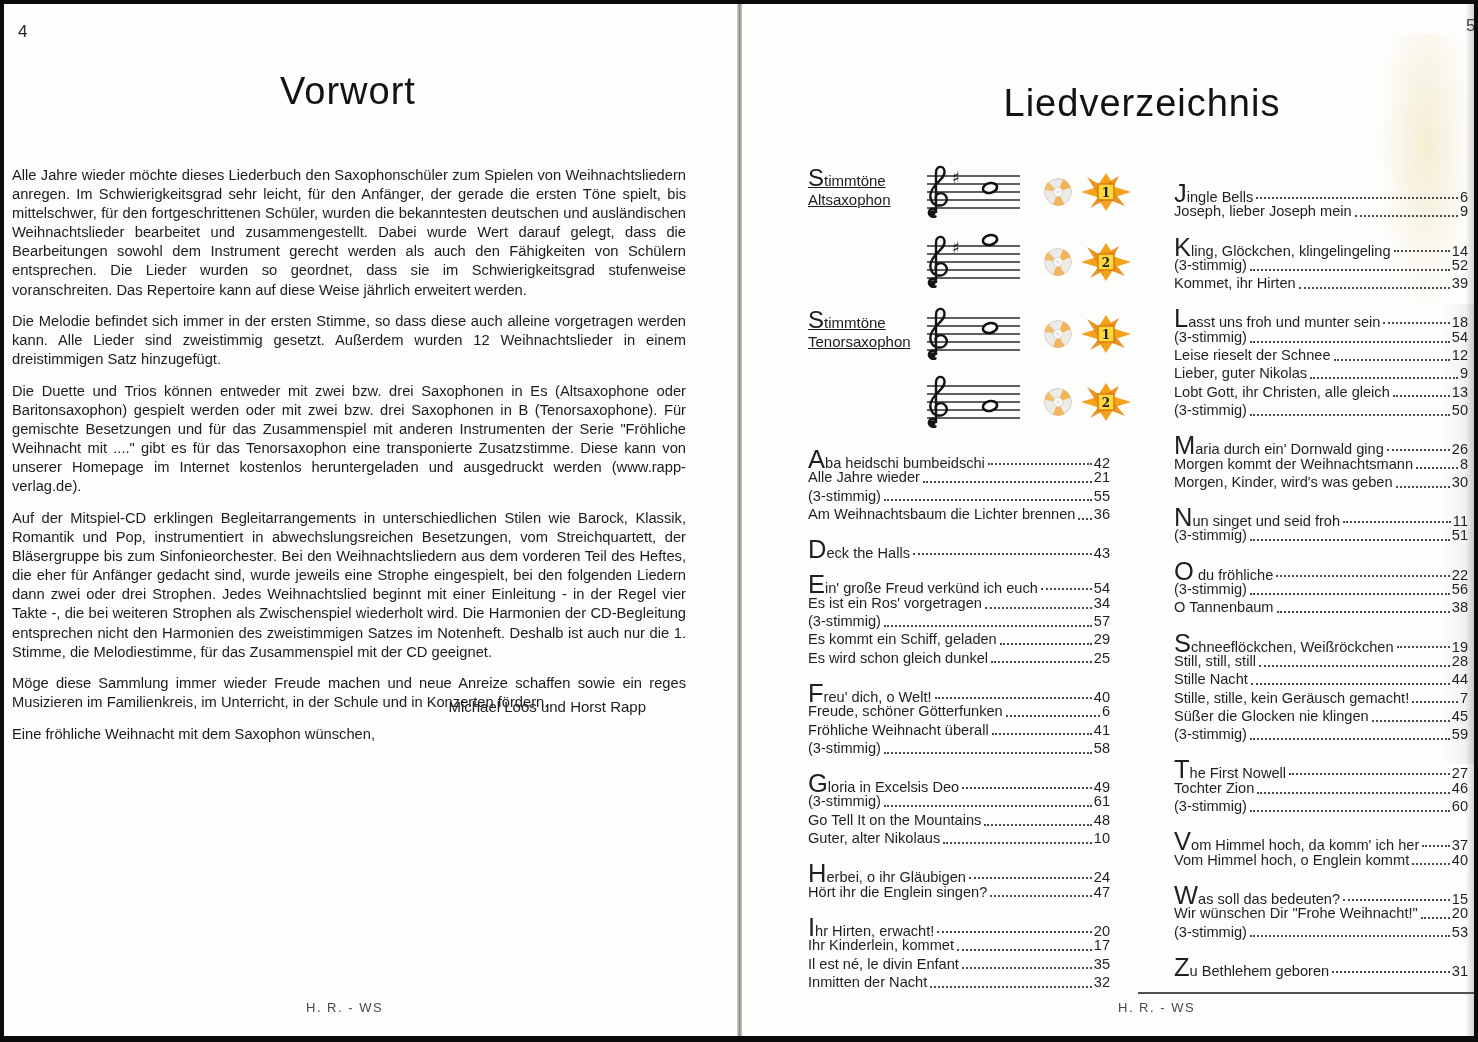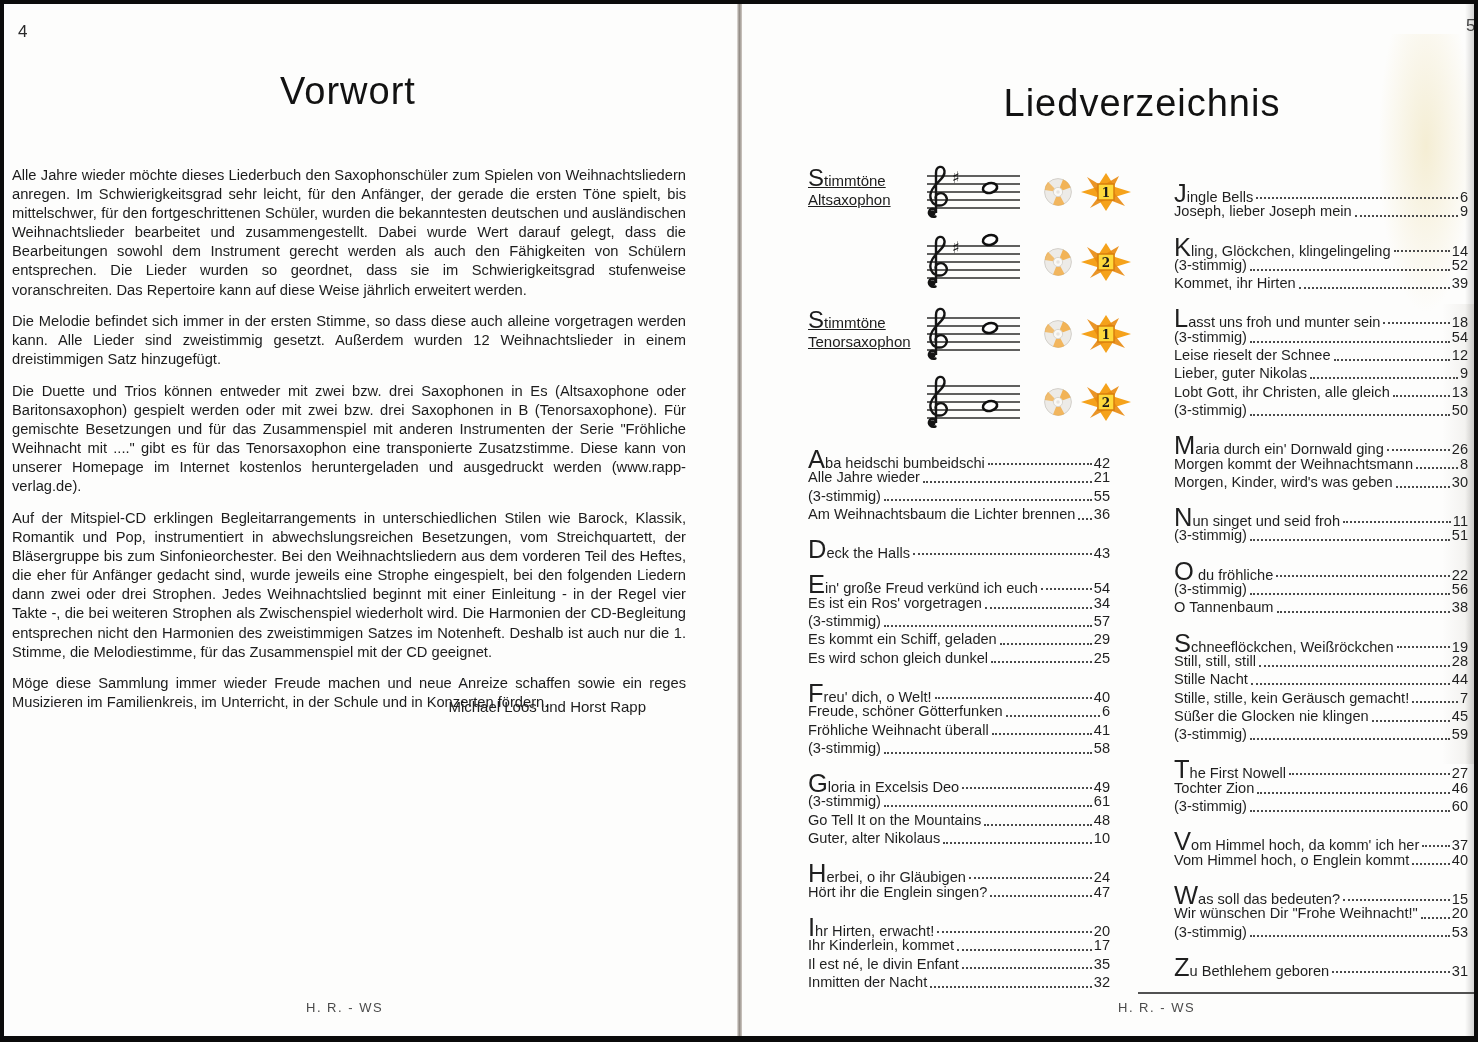--- a/index.html
+++ b/index.html
@@ -55,20 +55,21 @@
 
   <div class="page page-left">
     <div class="pageno" style="left:14px;top:18px;">4</div>
     <div class="page-title vorwort-title">Vorwort</div>
     <div class="vorwort-body">
         <p>Alle Jahre wieder möchte dieses Liederbuch den Saxophonschüler zum Spielen von Weihnachtsliedern anregen. Im Schwierigkeitsgrad sehr leicht, für den Anfänger, der gerade die ersten Töne spielt, bis mittelschwer, für den fortgeschrittenen Schüler, wurden die bekanntesten deutschen und ausländischen Weihnachtslieder bearbeitet und zusammengestellt. Dabei wurde Wert darauf gelegt, dass die Bearbeitungen sowohl dem Instrument gerecht werden als auch den Fähigkeiten von Schülern entsprechen. Die Lieder wurden so geordnet, dass sie im Schwierigkeitsgrad stufenweise voranschreiten. Das Repertoire kann auf diese Weise jährlich erweitert werden.</p>
         <p>Die Melodie befindet sich immer in der ersten Stimme, so dass diese auch alleine vorgetragen werden kann. Alle Lieder sind zweistimmig gesetzt. Außerdem wurden 12 Weihnachtslieder in einem dreistimmigen Satz hinzugefügt.</p>
         <p>Die Duette und Trios können entweder mit zwei bzw. drei Saxophonen in Es (Altsaxophone oder Baritonsaxophon) gespielt werden oder mit zwei bzw. drei Saxophonen in B (Tenorsaxophone). Für gemischte Besetzungen und für das Zusammenspiel mit anderen Instrumenten der Serie "Fröhliche Weihnacht mit ...." gibt es für das Tenorsaxophon eine transponierte Zusatzstimme. Diese kann von unserer Homepage im Internet kostenlos heruntergeladen und ausgedruckt werden (www.rapp-verlag.de).</p>
         <p>Auf der Mitspiel-CD erklingen Begleitarrangements in unterschiedlichen Stilen wie Barock, Klassik, Romantik und Pop, instrumentiert in abwechslungsreichen Besetzungen, vom Streichquartett, der Bläsergruppe bis zum Sinfonieorchester. Bei den Weihnachtsliedern aus dem vorderen Teil des Heftes, die eher für Anfänger gedacht sind, wurde jeweils eine Strophe eingespielt, bei den folgenden Liedern dann zwei oder drei Strophen. Jedes Weihnachtslied beginnt mit einer Einleitung - in der Regel vier Takte -, die bei weiteren Strophen als Zwischenspiel wiederholt wird. Die Harmonien der CD-Begleitung entsprechen nicht den Harmonien des zweistimmigen Satzes im Notenheft. Deshalb ist auch nur die 1. Stimme, die Melodiestimme, für das Zusammenspiel mit der CD geeignet.</p>
         <p>Möge diese Sammlung immer wieder Freude machen und neue Anreize schaffen sowie ein reges Musizieren im Familienkreis, im Unterricht, in der Schule und in Konzerten fördern.</p>
+        <p>Eine fröhliche Weihnacht mit dem Saxophon wünschen,</p>
       </div>
     <div class="signature">Michael Loos und Horst Rapp</div>
     <div class="footer footer-left">H. R. - WS</div>
   </div>
 
   <div class="gutter"></div>
 
   <div class="page page-right">
     <div class="watermark"></div>
     <div class="watermark2"></div>

